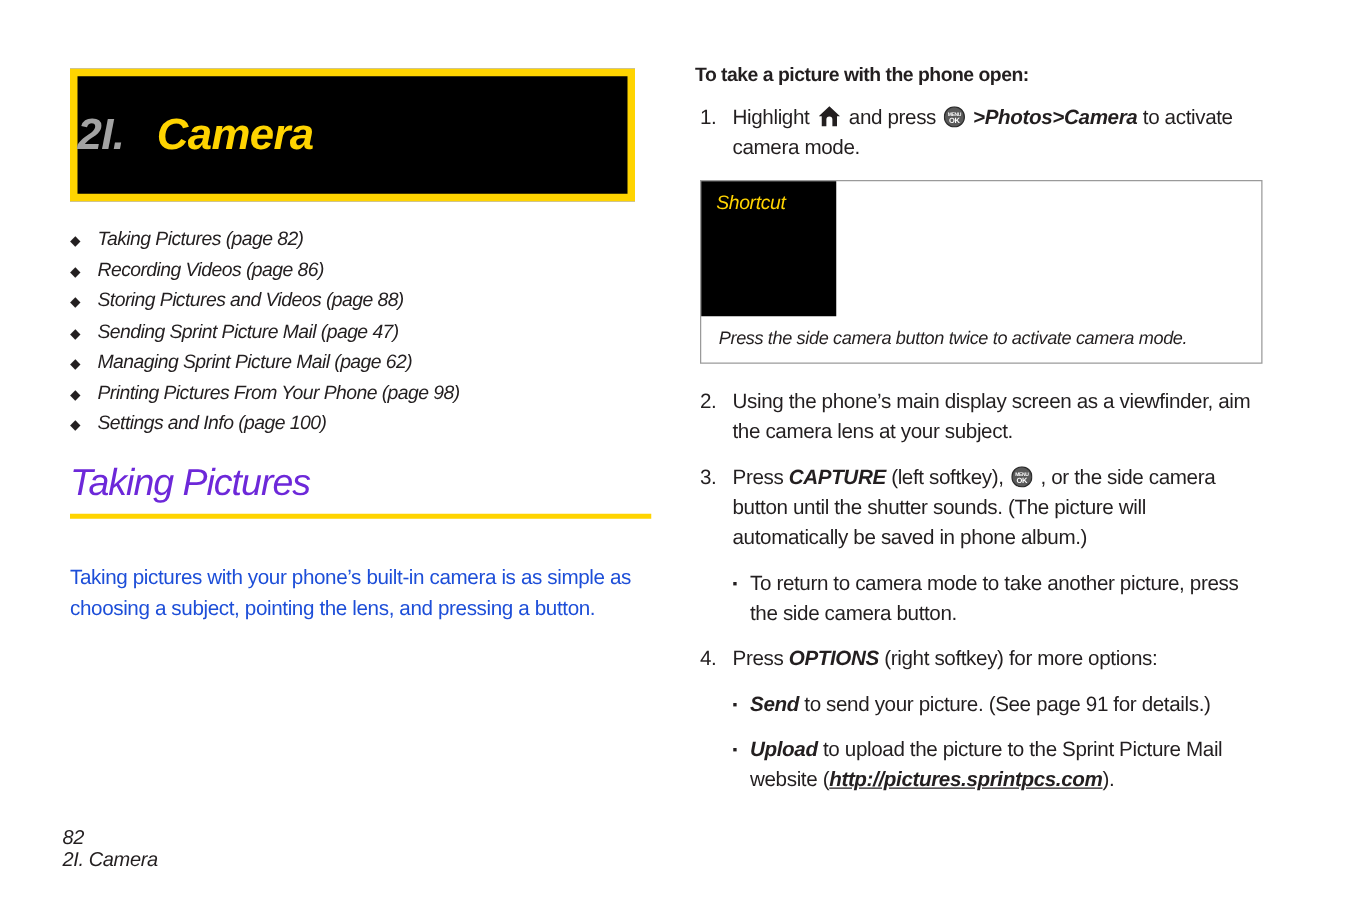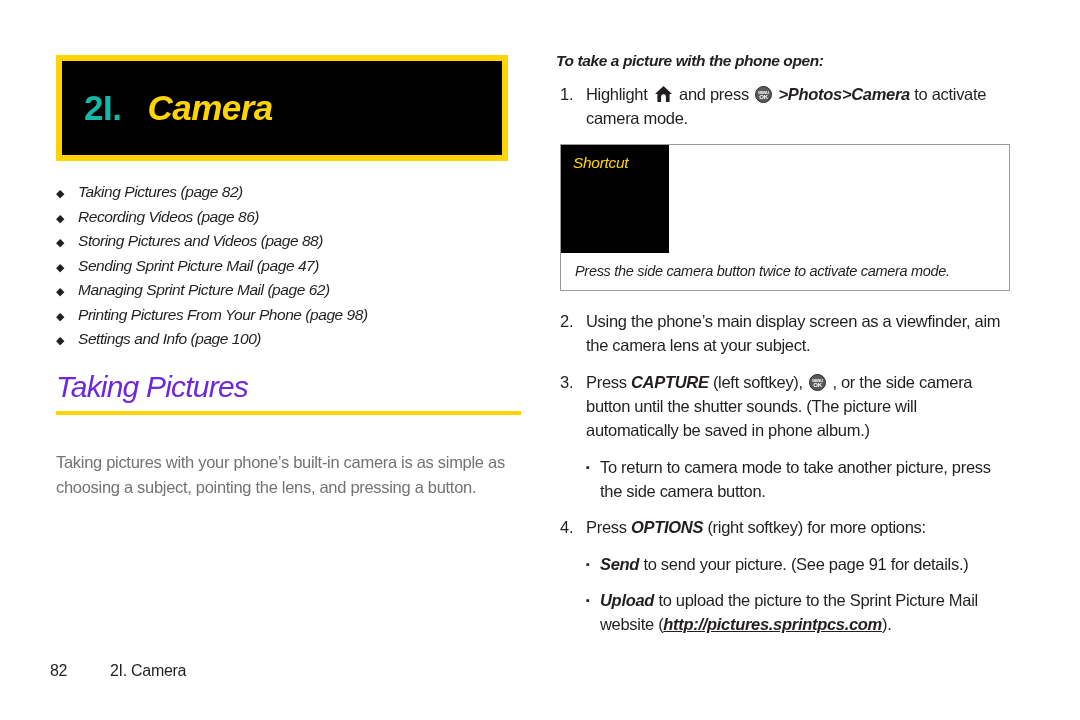--- a/index.html
+++ b/index.html
@@ -38,25 +38,25 @@
   .chapter-banner {
     width: 452px;
     height: 106px;
     background: #000000;
     border: 6px solid #FFD400;
     box-sizing: border-box;
     display: flex;
     align-items: center;
   }
   .chapter-num {
-    color: #14b8a6;
+    color: #a3a3a3;
+    font-style: italic;
     font-weight: bold;
     font-size: 35px;
     letter-spacing: -0.5px;
-    padding-left: 22px;
   }
   .chapter-title {
     color: #FFD400;
     font-style: italic;
     font-weight: bold;
     font-size: 35px;
     letter-spacing: -0.5px;
     padding-left: 26px;
   }
 
@@ -98,27 +98,26 @@
     height: 4px;
     background: #FFD400;
     width: 465px;
     margin-top: 5px;
   }
   .section-body {
     margin-top: 35px;
     font-size: 16.5px;
     line-height: 25px;
     letter-spacing: -0.3px;
-    color: #737373;
+    color: #1d4ed8;
     width: 460px;
   }
 
   
   .intro-line {
-    font-style: italic;
     font-weight: bold;
     font-size: 15.5px;
     letter-spacing: -0.4px;
     color: #231f20;
     margin-bottom: 12px;
   }
 
   .step {
     display: flex;
     align-items: flex-start;
@@ -209,23 +208,25 @@
     vertical-align: -3px;
   }
 
   
   .footer {
     position: absolute;
     left: 50px;
     top: 662px;
     display: flex;
     align-items: baseline;
+    font-style: italic;
     font-size: 16px;
     letter-spacing: -0.3px;
     color: #231f20;
+    flex-direction: column;
   }
   .footer-page { width: 60px; }
 </style>
 </head>
 <body>
 
 <div class="page">
 
   <div class="col-left">
 

